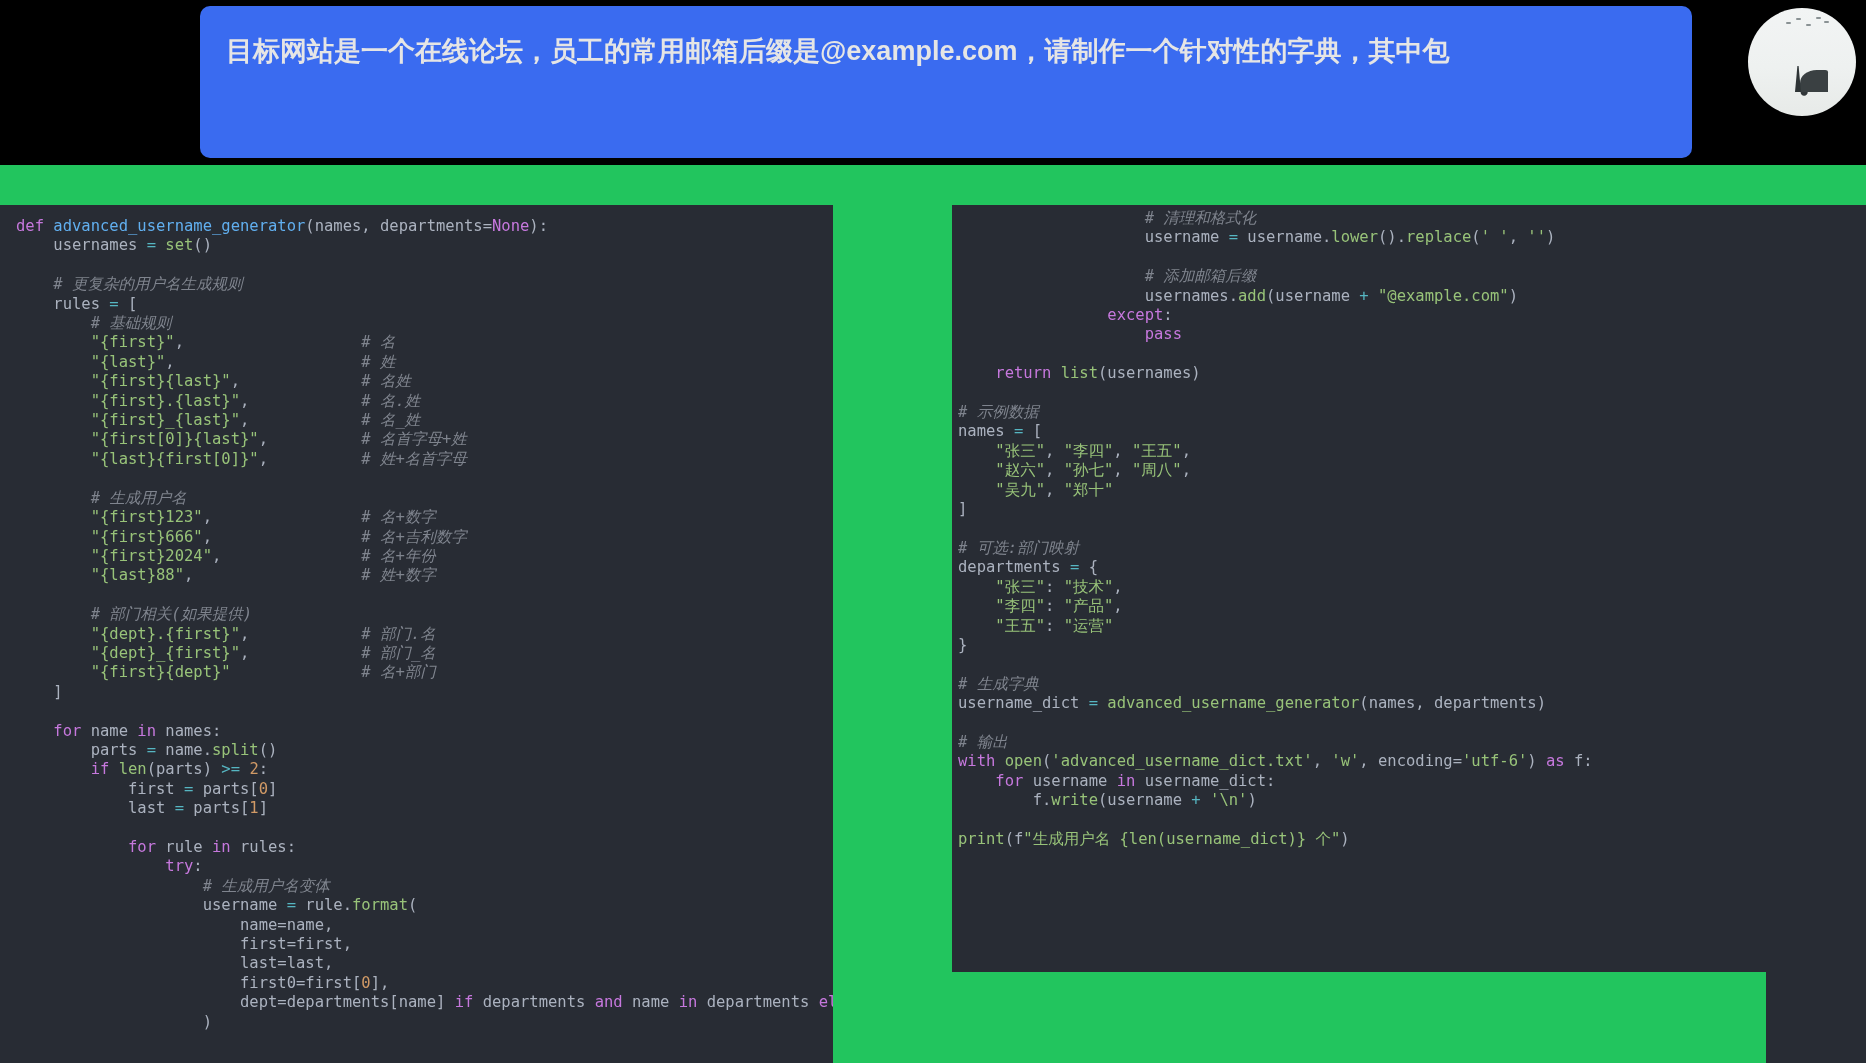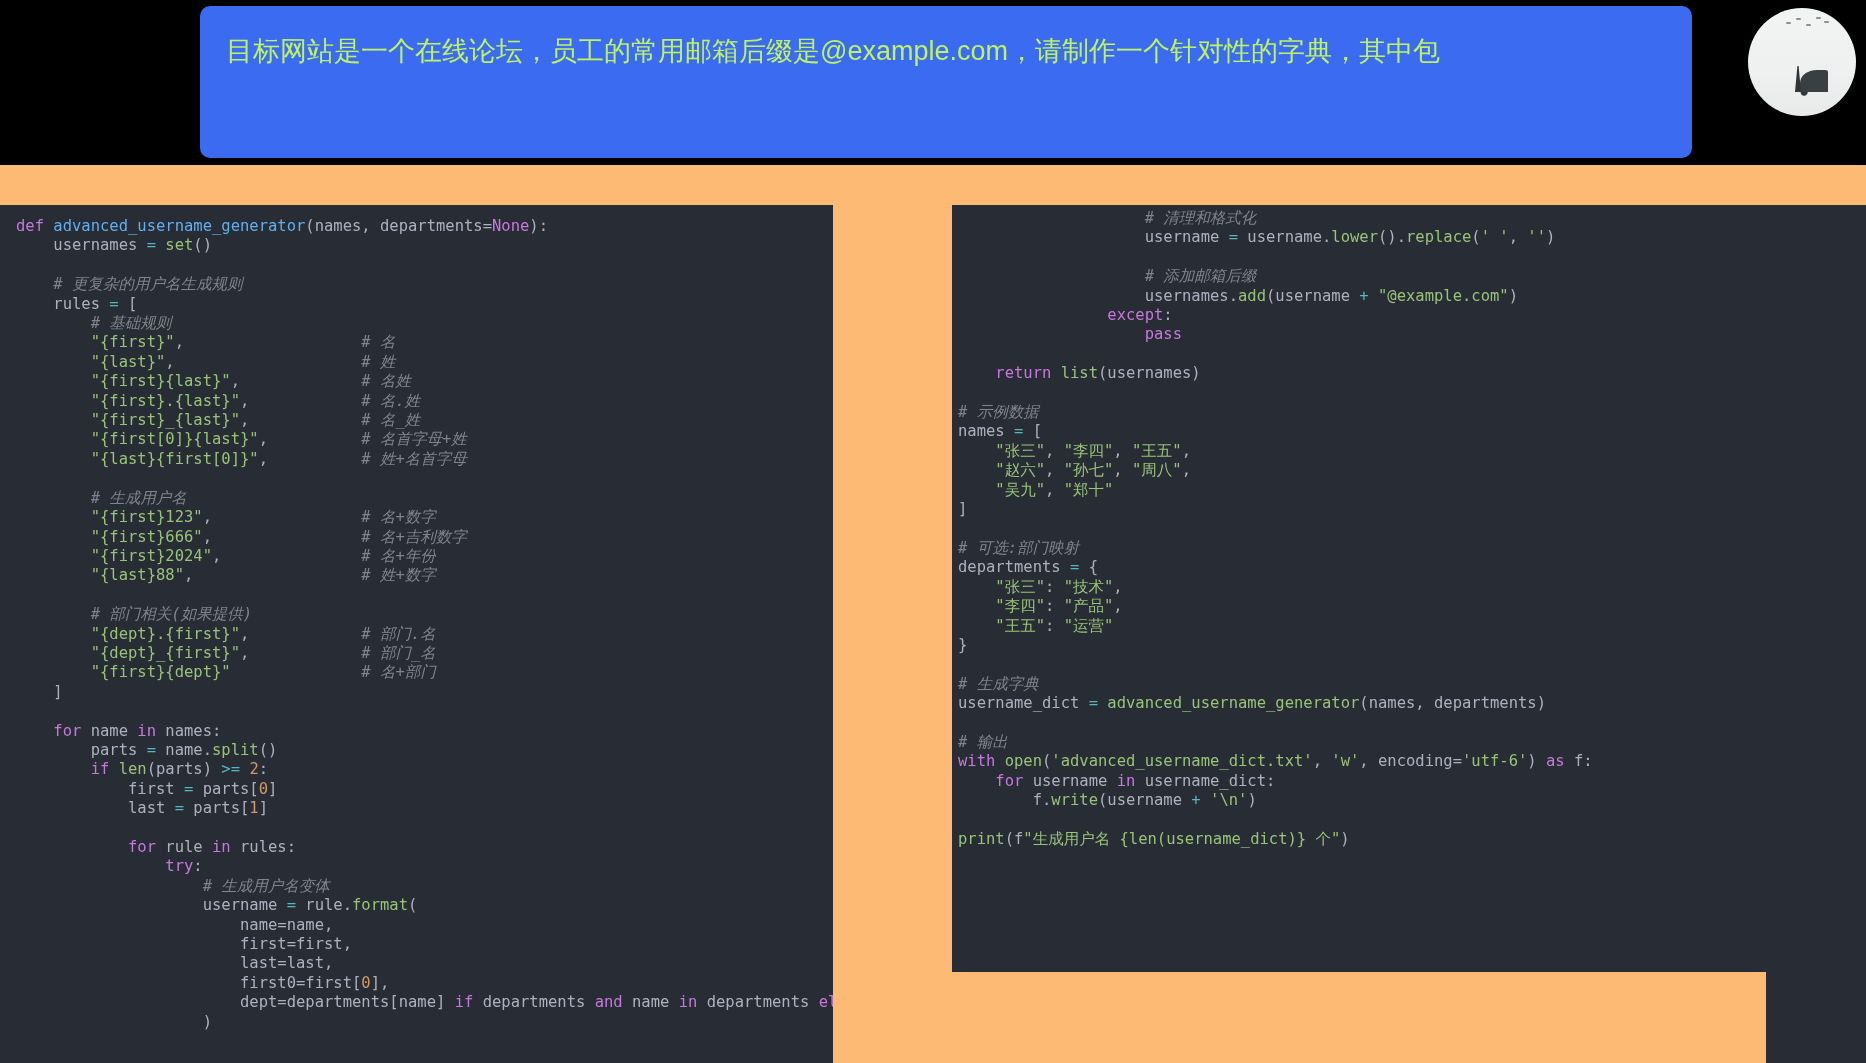--- a/index.html
+++ b/index.html
@@ -17,25 +17,25 @@
     background:#000;
   }
   #user-bubble{
     position:absolute;left:200px;top:6px;width:1492px;height:152px;
     background:#3A6BF0;
     border-radius:10px;
     box-sizing:border-box;
     padding:22px 26px 0 26px;
   }
   #user-bubble .line{
-    color:#bef264;
+    color:#e5e5e5;
     font-family:"Liberation Sans","DejaVu Sans",sans-serif;
     font-size:27px;
     line-height:47px;
-    font-weight:400;
+    font-weight:700;
     white-space:pre;
     letter-spacing:0px;
   }
   #avatar{
     position:absolute;left:1748px;top:8px;width:108px;height:108px;
     border-radius:50%;
     background:
       radial-gradient(circle at 52% 78%, rgba(40,45,48,0.95) 0 3px, rgba(40,45,48,0) 4px),
       linear-gradient(180deg,#f2f4f4 0%,#eef1f0 55%,#e7eae8 100%);
     overflow:hidden;
@@ -48,21 +48,21 @@
   #avatar .hill{
     position:absolute;left:52px;top:62px;width:28px;height:22px;
     background:#3a4042;
     border-radius:60% 10% 0 0;
   }
   #avatar .bird{position:absolute;background:#8a9294;width:5px;height:2px;border-radius:2px;}
 
   
   #code-area{
     position:absolute;left:0;top:165px;width:1866px;height:898px;
-    background:#fdba74;
+    background:#22c55e;
   }
   .code-panel{
     position:absolute;top:40px;
     background:#282c34;
     overflow:hidden;
     box-sizing:border-box;
   }
   #panel-left{left:0;width:833px;height:858px;padding:12px 0 0 0;}
   #panel-right{left:952px;width:814px;height:767px;padding:0;}
   

